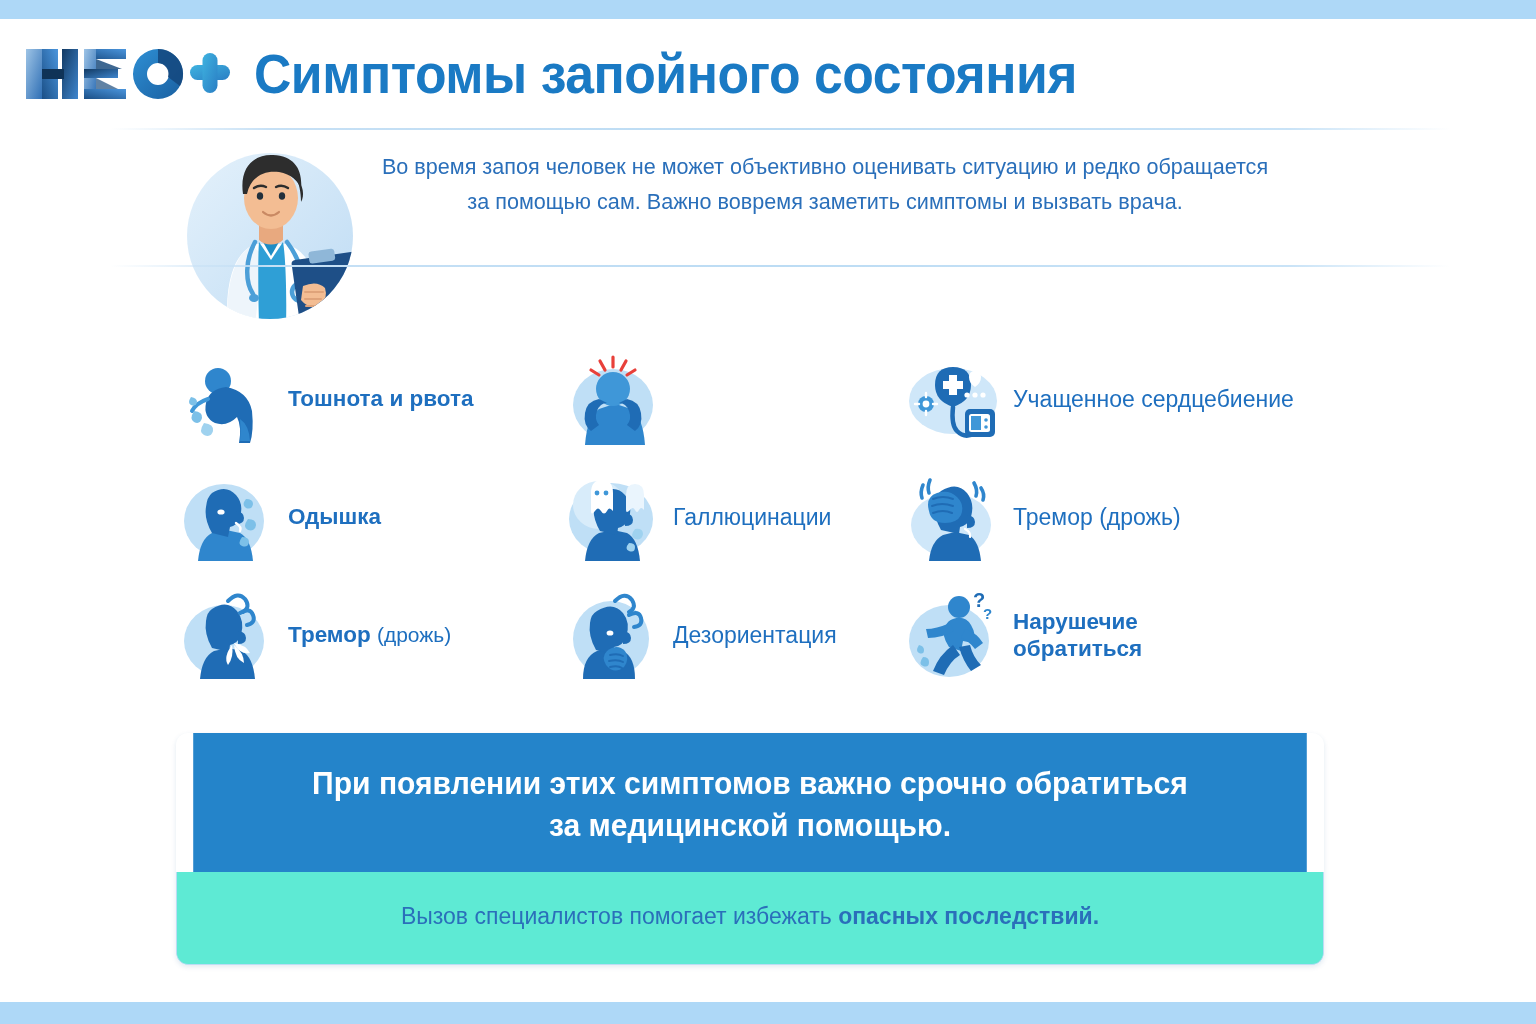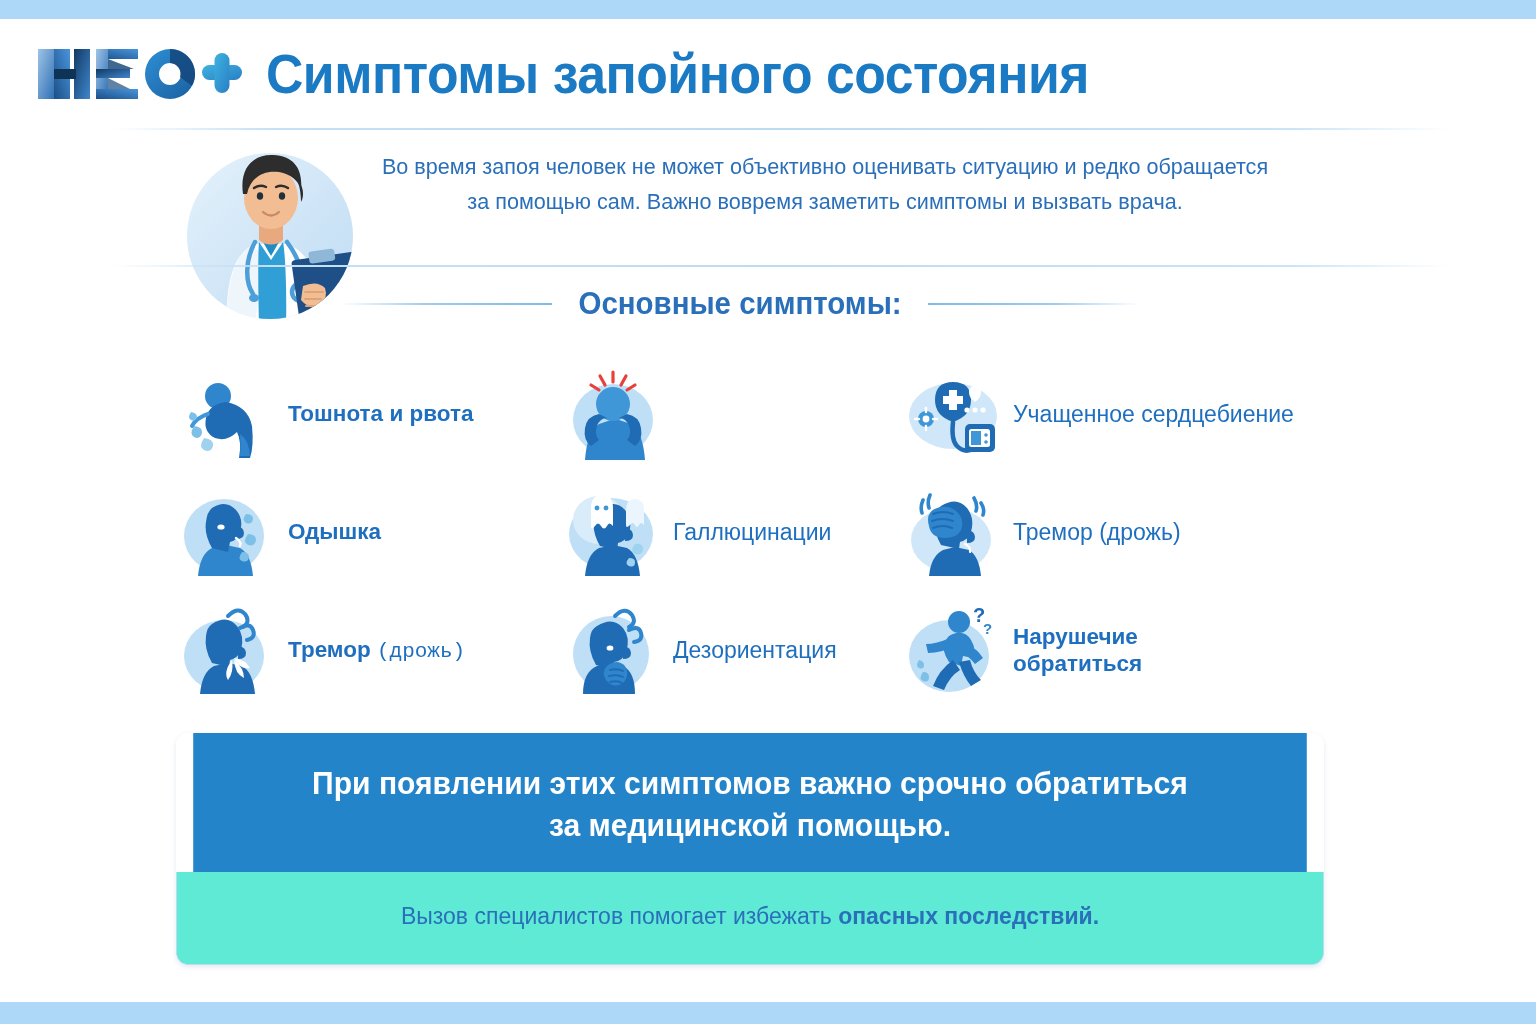--- a/index.html
+++ b/index.html
@@ -34,21 +34,21 @@
 
   
   .header {
     position: absolute;
     top: 19px;
     left: 0;
     width: 100%;
     height: 110px;
     display: flex;
     align-items: center;
-    padding-left: 30px;
+    padding-left: 18px;
     box-sizing: border-box;
   }
 
   .logo {
     width: 214px;
     height: 58px;
     flex: 0 0 auto;
     margin-right: 22px;
   }
 
@@ -133,21 +133,21 @@
     font-weight: bold;
     color: #2a6fba;
     white-space: nowrap;
     font-family: "Liberation Sans Narrow", "Liberation Sans", sans-serif;
     transform: scaleX(0.95);
   }
 
   
   .grid {
     position: absolute;
-    top: 355px;
+    top: 340px;
     left: 178px;
     width: 1180px;
     height: 350px;
     display: grid;
     grid-template-columns: 385px 340px 455px;
     grid-template-rows: 118px 118px 118px;
   }
 
   .cell {
     display: flex;
@@ -169,21 +169,21 @@
     line-height: 1.22;
     font-family: "Liberation Sans", sans-serif;
   }
   .cell-label.light {
     font-weight: normal;
     font-family: "Liberation Sans Narrow", "Liberation Sans", sans-serif;
     font-size: 23px;
   }
   .cell-label .sub {
     font-weight: normal;
-    font-family: Liberation Mono, monospace;
+    font-family: Liberation Sans, sans-serif;
     font-size: 21px;
   }
 
   
   .callout {
     position: absolute;
     left: 176px;
     top: 733px;
     width: 1148px;
     border-radius: 12px;
@@ -326,25 +326,20 @@
       </svg>
     </div>
     <div class="intro-text">
       <span>Во время запоя человек не может объективно оценивать ситуацию и редко обращается</span>
       <span class="line2">за помощью сам. Важно вовремя заметить симптомы и вызвать врача.</span>
     </div>
   </div>
 
   <div class="hr-line hr-intro"></div>
 
-  <div class="section-head">
-    <div class="section-rule"></div>
-    <div class="section-title">Основные симптомы:</div>
-    <div class="section-rule right"></div>
-  </div>
 
   <div class="grid">
 
     <div class="cell">
       <div class="cell-icon">
         <svg viewBox="0 0 100 100" xmlns="http://www.w3.org/2000/svg">
           <circle cx="40" cy="32" r="13" fill="#2f86cd"></circle>
           <path d="M48 38 q22 4 26 24 q2 20 -2 32 h-11 q3 -16 -2 -26 q-10 10 -22 6 q-12 -6 -9 -20 q3 -14 20 -16 Z" fill="#1f6cb5"></path>
           <path d="M62 70 q9 6 10 22 h-10 q1 -12 0 -22 Z" fill="#2f86cd"></path>
           <path d="M30 50 q-12 4 -16 12" stroke="#3f97d8" stroke-width="4" fill="none" stroke-linecap="round"></path>

